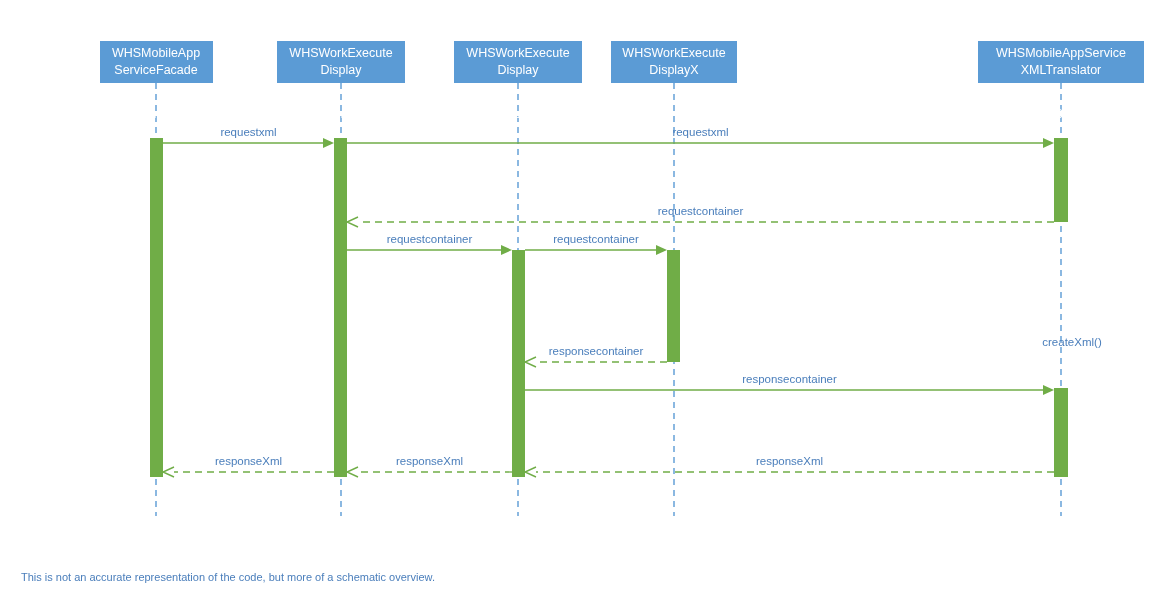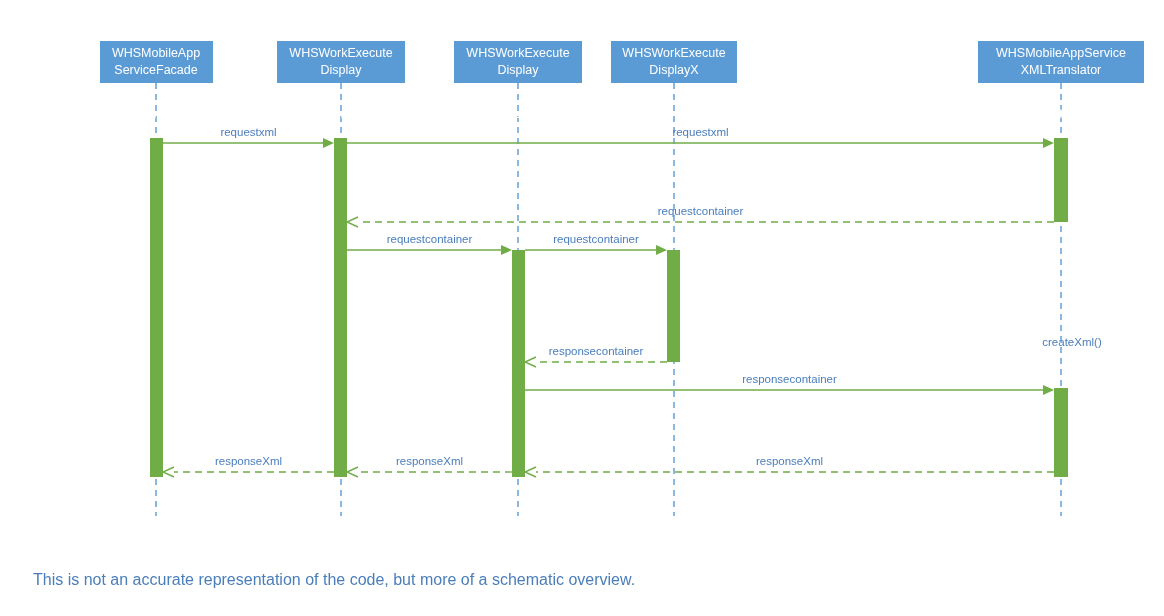--- a/index.html
+++ b/index.html
@@ -71,24 +71,24 @@
     text-anchor: middle;
   }
   .method-label {
     fill: #4A7EBB;
     font-family: "Liberation Sans", sans-serif;
     font-size: 11.5px;
     text-anchor: middle;
   }
   .footer-note {
     position: absolute;
-    left: 33px;
+    left: 21px;
     top: 571px;
     font-family: "Liberation Sans", sans-serif;
-    font-size: 16px;
+    font-size: 11px;
     color: #4A7EBB;
     white-space: nowrap;
   }
 </style>
 </head>
 <body>
 
 <div id="diagram-root">
   <svg class="seq" viewBox="0 0 1164 616" xmlns="http://www.w3.org/2000/svg">
     <g id="lifelines-layer">

